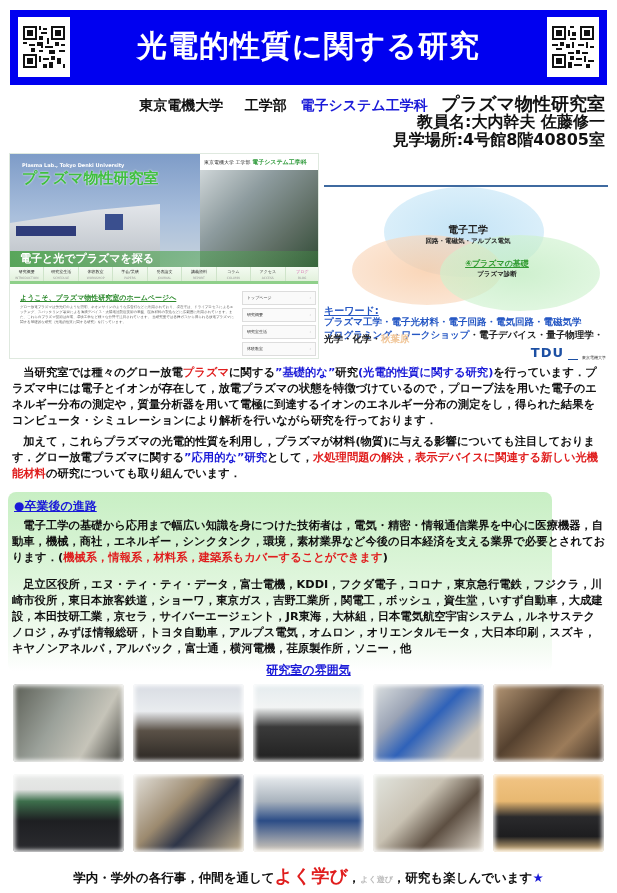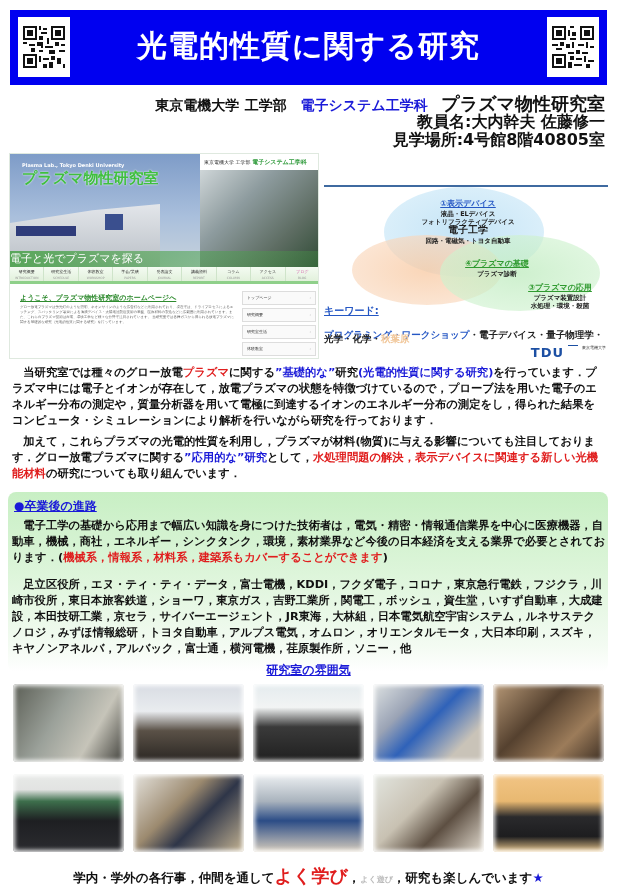--- a/index.html
+++ b/index.html
@@ -26,21 +26,21 @@
   .site-hero { position: absolute; left: 0; top: 0; width: 310px; height: 113px; }
   .site-hero .sky { position: absolute; left: 0; top: 0; width: 190px; height: 113px; background: linear-gradient(180deg, #7e9cc8 0%, #a9bfdc 55%, #c8d3dc 100%); }
   .site-hero .building { position: absolute; left: 0; top: 50px; width: 150px; height: 63px; background: linear-gradient(180deg, #e3e6ea, #b9bfc6); clip-path: polygon(0 30%, 55% 10%, 100% 0, 100% 100%, 0 100%); }
   .site-hero .bldg-sign { position: absolute; left: 6px; top: 72px; width: 60px; height: 10px; background: #2f3c7a; }
   .site-hero .tdu-sign { position: absolute; left: 95px; top: 60px; width: 18px; height: 16px; background: #3a4f8e; }
   .site-hero .photo { position: absolute; left: 190px; top: 16px; width: 120px; height: 97px; background: linear-gradient(135deg, #cfd6d8 0%, #8d9b9e 35%, #5e6d63 70%, #2f4b35 100%); }
   .site-hero .topbar { position: absolute; left: 190px; top: 0; width: 120px; height: 16px; background: #fff; font-size: 5px; line-height: 16px; padding-left: 4px; color: #333; white-space: nowrap; }
   .site-hero .topbar .g { color: #2e9a3a; font-size: 6px; font-weight: bold; }
   .site-logo-en { position: absolute; left: 12px; top: 8px; font-size: 5px; color: #fff; font-weight: bold; }
   .site-logo { position: absolute; left: 12px; top: 15px; font-size: 15px; font-weight: bold; color: #3fbf3f; text-shadow: 0 0 2px #fff; }
-  .site-catch { position: absolute; left: 0; top: 97px; width: 310px; height: 16px; background: linear-gradient(90deg, rgba(70,160,70,.85), rgba(70,160,70,.3)); color: #fff; font-size: 11px; font-weight: normal; padding-left: 0; line-height: 16px; }
+  .site-catch { position: absolute; left: 0; top: 97px; width: 310px; height: 16px; background: linear-gradient(90deg, rgba(70,160,70,.85), rgba(70,160,70,.3)); color: #fff; font-size: 11px; font-weight: bold; padding-left: 10px; line-height: 16px; }
   .site-nav { position: absolute; left: 0; top: 113px; width: 310px; height: 17px; display: flex; background: linear-gradient(#f4fbf2, #e2f1dc); border-bottom: 3px solid #8fd08a; }
   .site-nav .item { flex: 1; border-right: 1px solid #cfe4ca; font-size: 4px; color: #333; text-align: center; padding-top: 2px; line-height: 6px; }
   .site-nav .item .sub { font-size: 3px; color: #999; }
   .site-nav .item.blog { color: #d45aa8; }
   .site-body { position: absolute; left: 0; top: 133px; width: 310px; height: 73px; background: #fff; }
   .site-welcome { position: absolute; left: 10px; top: 6px; font-size: 7px; font-weight: bold; color: #2f8b2f; text-decoration: underline; }
   .site-text { position: absolute; left: 10px; top: 18px; width: 215px; font-size: 3.5px; line-height: 5px; color: #666; }
   .site-side { position: absolute; left: 232px; top: 4px; width: 74px; }
   .site-side .s { height: 14px; border: 1px solid #ddd; margin-bottom: 3px; font-size: 4px; line-height: 12px; padding-left: 4px; color: #333; background: #fafafa; position: relative; }
   .site-side .s::after { content: "›"; position: absolute; right: 4px; color: #bbb; }
@@ -68,34 +68,34 @@
   .vt.t3 { left: 190px; top: 88px; width: 96px; }
   .vt.t3 .h { color: #2f9a2f; }
   .kw-label { position: absolute; left: 2px; top: 151px; font-size: 10px; font-weight: bold; color: #2557c4; text-decoration: underline; }
   .kw-line { position: absolute; left: 2px; font-size: 9.5px; font-weight: bold; white-space: nowrap; }
   .kw-line.l1 { top: 163px; color: #2557c4; }
   .kw-line.l2 { top: 176px; }
   .kw-line.l3 { top: 180px; }
   .kw-line .blue { color: #2557c4; }
   .kw-line .blk { color: #222; }
   .kw-line .faint { color: #f1c79a; }
-  .tdu { position: absolute; right: 6px; top: 192px; display: flex; align-items: flex-start; gap: 4px; }
+  .tdu { position: absolute; right: 6px; top: 192px; display: flex; align-items: flex-end; gap: 4px; }
   .tdu .mark { font-size: 13px; font-weight: bold; color: #1c4fa3; letter-spacing: 1px; }
   .tdu .rule { width: 10px; height: 1px; background: #1c4fa3; }
   .tdu .uni { font-size: 4px; color: #333; }
 
   
   .para { position: absolute; left: 12px; width: 594px; font-size: 11.3px; font-weight: bold; line-height: 16px; color: #111; text-indent: 1em; }
   .para.p1 { top: 365px; }
   .para.p2 { top: 434px; }
   .red { color: #e01e1e; }
   .blu { color: #1a1ad8; }
 
   
-  .career { position: absolute; left: 8px; top: 492px; width: 600px; height: 180px; border-radius: 8px; background: linear-gradient(180deg, #c8efc4 0%, #ddf5da 45%, #f3fbf2 85%, #ffffff 100%); }
+  .career { position: absolute; left: 8px; top: 492px; width: 544px; height: 180px; border-radius: 8px; background: linear-gradient(180deg, #c8efc4 0%, #ddf5da 45%, #f3fbf2 85%, #ffffff 100%); }
   .career-title { position: absolute; left: 6px; top: 6px; font-size: 12px; font-weight: bold; color: #1a1ad8; text-decoration: underline; }
   .career-text { position: absolute; left: 4px; width: 594px; font-size: 11.3px; font-weight: bold; line-height: 16px; text-indent: 1em; color: #111; }
   .career-text.c1 { top: 26px; }
   .career-text.c2 { top: 85px; }
 
   .gallery-title { position: absolute; left: 0; width: 617px; top: 662px; text-align: center; font-size: 12px; font-weight: bold; color: #1a1ad8; text-decoration: underline; }
 
   
   .photos { position: absolute; left: 0; width: 617px; display: flex; justify-content: space-around; padding: 0 8px; }
   .photos.r1 { top: 684px; }
@@ -131,21 +131,21 @@
   <div class="qr right">
     <svg viewBox="0 0 21 21" shape-rendering="crispEdges">
       <rect width="21" height="21" fill="#fff"></rect>
       <path d="M0 0h7v7h-7zM1 1v5h5v-5zM2 2h3v3h-3z M14 0h7v7h-7zM15 1v5h5v-5zM16 2h3v3h-3z M0 14h7v7h-7zM1 15v5h5v-5zM2 16h3v3h-3z M9 0h2v1h-2z M8 2h1v3h-1z M10 3h2v2h-2z M9 6h3v1h-3z M0 9h3v1h-3z M4 8h2v2h-2z M7 9h2v2h-2z M10 8h1v3h-1z M13 9h3v1h-3z M17 8h1v3h-1z M19 10h2v1h-2z M8 13h3v1h-3z M12 12h2v2h-2z M15 13h3v1h-3z M9 15h2v2h-2z M12 16h3v1h-3z M16 15h1v3h-1z M18 17h3v1h-3z M8 18h2v3h-2z M11 19h4v1h-4z M17 19h2v2h-2z M2 11h3v1h-3z" fill="#111" fill-rule="evenodd"></path>
     </svg>
   </div>
 </div>
 
 <div class="affil">
   <span class="uni">東京電機大学</span>
-  <span class="fac" style="margin-left:0">工学部</span>
+  <span class="fac" style="margin-left:16px">工学部</span>
   <span class="dept">電子システム工学科</span>
   <span class="lab">プラズマ物性研究室</span>
 </div>
 <div class="teachers">教員名:大内幹夫 佐藤修一</div>
 <div class="place">見学場所:4号館8階40805室</div>
 
 <div class="site">
   <div class="site-hero">
     <div class="sky"></div>
     <div class="building"></div>
@@ -209,40 +209,31 @@
     </div>
   </div>
 </div>
 
 <div class="kw">
   <div class="kw-rule"></div>
   <div class="venn">
     <div class="circ blue"></div>
     <div class="circ orange"></div>
     <div class="circ green"></div>
-    <div class="vt t1">
-      <span class="h">①表示デバイス</span>
-      <span class="d">液晶・ELデバイス</span>
-      <span class="d">フォトリフラクティブデバイス</span>
-    </div>
     <div class="vt center">
       <span class="h2">電子工学</span>
-      <span class="d">回路・電磁気・トヨタ自動車</span>
+      <span class="d">回路・電磁気・アルプス電気</span>
     </div>
     <div class="vt t4">
       <span class="h">④プラズマの基礎</span>
       <span class="d">プラズマ診断</span>
     </div>
-    <div class="vt t3">
-      <span class="h">③プラズマの応用</span>
-      <span class="d">プラズマ装置設計</span>
-      <span class="d">水処理・環境・殺菌</span>
-    </div>
   </div>
   <div class="kw-label">キーワード:</div>
+  <div class="kw-line l1">プラズマ工学・電子光材料・電子回路・電気回路・電磁気学</div>
   <div class="kw-line l2">
     <span class="blue">プログラミング・ワークショップ</span><span class="blk">・電子デバイス・量子物理学・</span>
   </div>
   <div class="kw-line l3">
     <span class="blk">光学・化学・</span><span class="faint">秋葉原</span>
   </div>
   <div class="tdu">
     <span class="mark">TDU</span>
     <span class="rule"></span>
     <span class="uni">東京電機大学</span>

